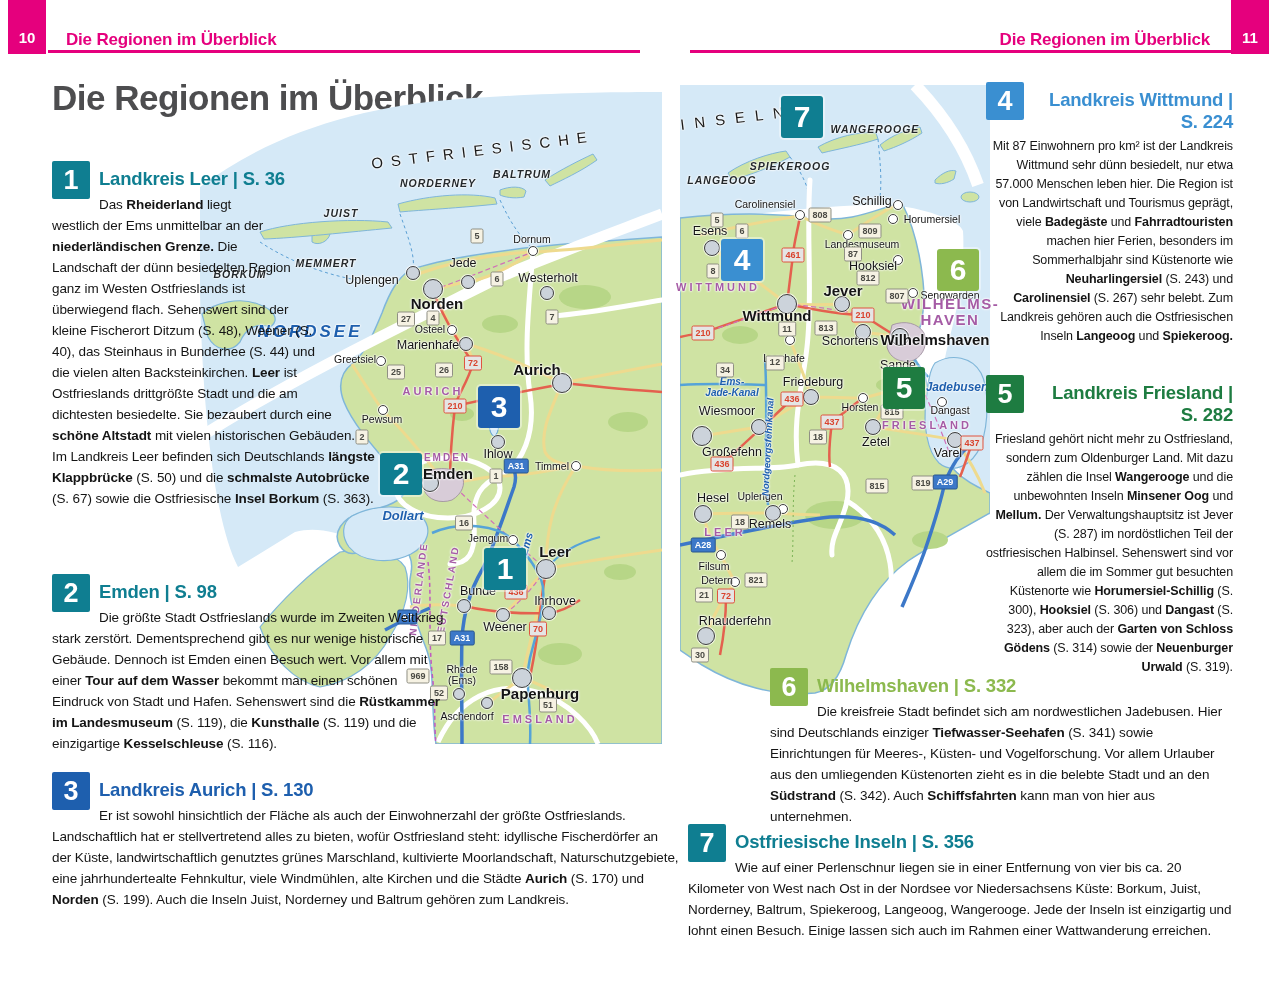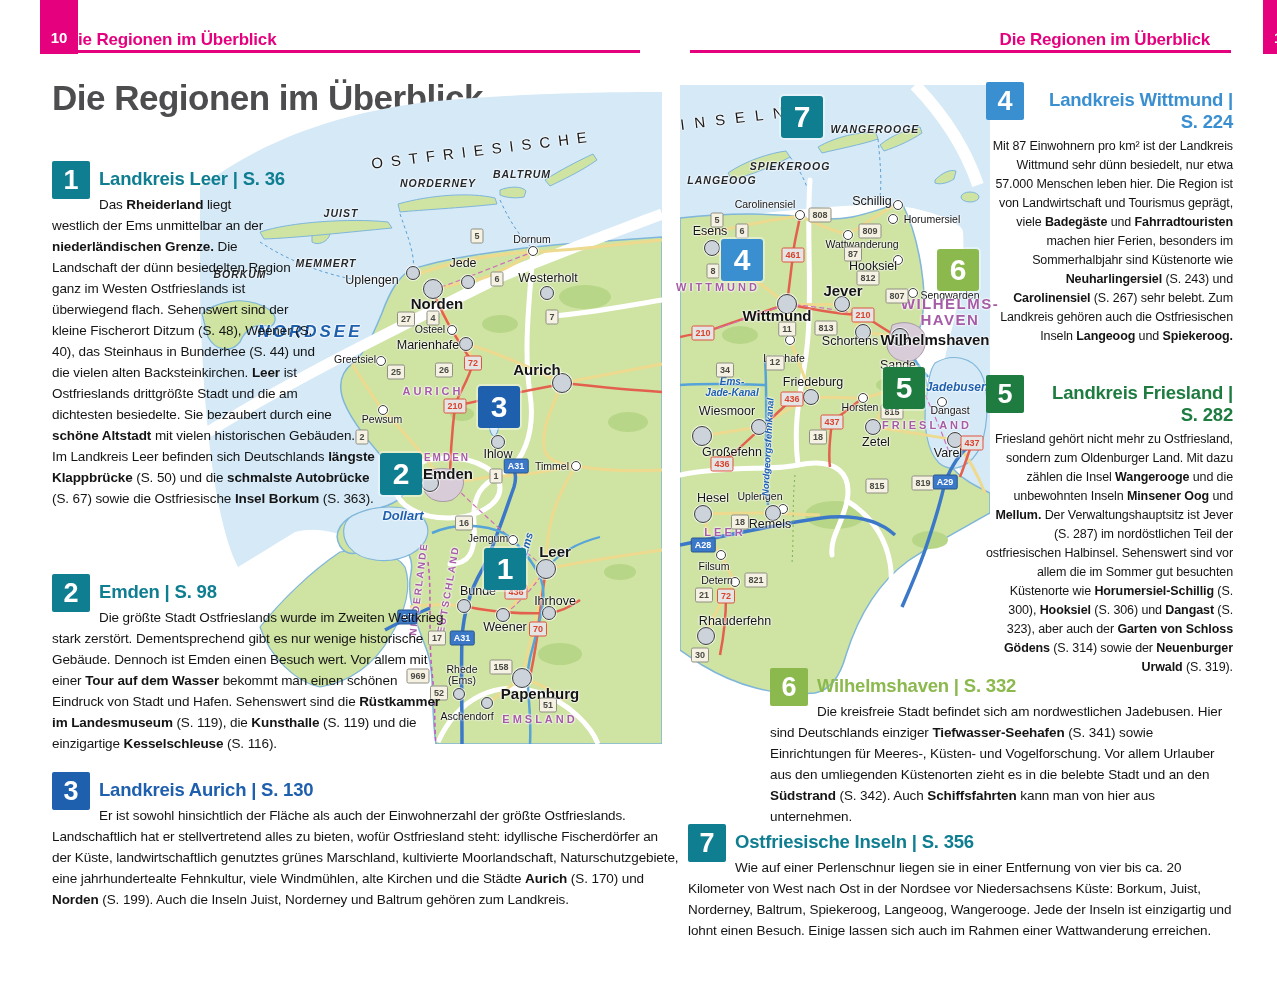--- a/index.html
+++ b/index.html
@@ -1,19 +1,19 @@
 <!DOCTYPE html>
 <html><head>
 <meta charset="utf-8">
 <style>
   html,body{margin:0;padding:0;background:#fff;}
   .canvas{position:relative;width:1277px;height:1000px;background:#fff;overflow:hidden;
           font-family:"Liberation Sans",sans-serif;color:#141414;}
   
-  .corner{position:absolute;top:0;width:38px;height:54px;background:#e5007d;margin-left:32px;}
+  .corner{position:absolute;top:0;width:38px;height:54px;background:#e5007d;}
   .corner span{position:absolute;bottom:8px;width:100%;text-align:center;color:#fff;font-weight:bold;font-size:15px;}
   .runhead{position:absolute;top:30px;font-size:17px;font-weight:bold;color:#e5007d;letter-spacing:-0.2px;}
   .rule{position:absolute;top:50px;height:2.5px;background:#e5007d;}
   .page-title{position:absolute;left:52px;top:78px;margin:0;font-size:35px;font-weight:bold;color:#4d4d4f;letter-spacing:-0.5px;}
   
   .sec{position:absolute;}
   .badge{width:38px;height:38px;border-radius:2px;color:#fff;font-weight:bold;font-size:27px;
          display:flex;align-items:center;justify-content:center;float:left;margin:0 9px 2px 0;}
   .sec.right .badge{margin:0 9px 2px 0;}
   .sec h3{margin:0 0 4px 0;font-size:18.5px;font-weight:bold;letter-spacing:-0.2px;padding-top:7px;}
@@ -212,21 +212,21 @@
     <div class="ovl" id="ovl-right">
         <div class="t-dot" style="height: 8px; width: 8px; background: rgb(255, 255, 255); left: 120px; top: 130px;"></div>
         <div class="t-lab town-m" style="left: 85px; top: 120px;">Carolinensiel</div>
         <div class="t-dot" style="height: 8px; width: 8px; background: rgb(255, 255, 255); left: 218px; top: 120px;"></div>
         <div class="t-lab town-l" style="left: 192px; top: 117px;">Schillig</div>
         <div class="t-dot" style="height: 8px; width: 8px; background: rgb(255, 255, 255); left: 213px; top: 134px;"></div>
         <div class="t-lab town-m" style="left: 252px; top: 135px;">Horumersiel</div>
         <div class="t-dot" style="height: 14px; width: 14px; left: 32px; top: 163px;"></div>
         <div class="t-lab town-l" style="left: 30px; top: 147px;">Esens</div>
         <div class="t-dot" style="height: 8px; width: 8px; background: rgb(255, 255, 255); left: 168px; top: 150px;"></div>
-        <div class="t-lab town-m" style="left: 182px; top: 160px;">Wattwanderung</div>
+        <div class="t-lab town-m" style="left: 182px; top: 160px;">Landesmuseum</div>
         <div class="t-dot" style="height: 8px; width: 8px; background: rgb(255, 255, 255); left: 218px; top: 175px;"></div>
         <div class="t-lab town-l" style="left: 193px; top: 182px;">Hooksiel</div>
         <div class="t-dot" style="height: 14px; width: 14px; left: 162px; top: 219px;"></div>
         <div class="t-lab town-xl" style="left: 163px; top: 206px;">Jever</div>
         <div class="t-dot" style="height: 8px; width: 8px; background: rgb(255, 255, 255); left: 233px; top: 208px;"></div>
         <div class="t-lab town-m" style="left: 270px; top: 211px;">Sengwarden</div>
         <div class="t-dot" style="height: 18px; width: 18px; left: 107px; top: 219px;"></div>
         <div class="t-lab town-xl" style="left: 97px; top: 231px;">Wittmund</div>
         <div class="t-dot" style="height: 8px; width: 8px; background: rgb(255, 255, 255); left: 110px; top: 255px;"></div>
         <div class="t-lab town-m" style="left: 104px; top: 266px; margin-top: 8px;">Leerhafe</div>

